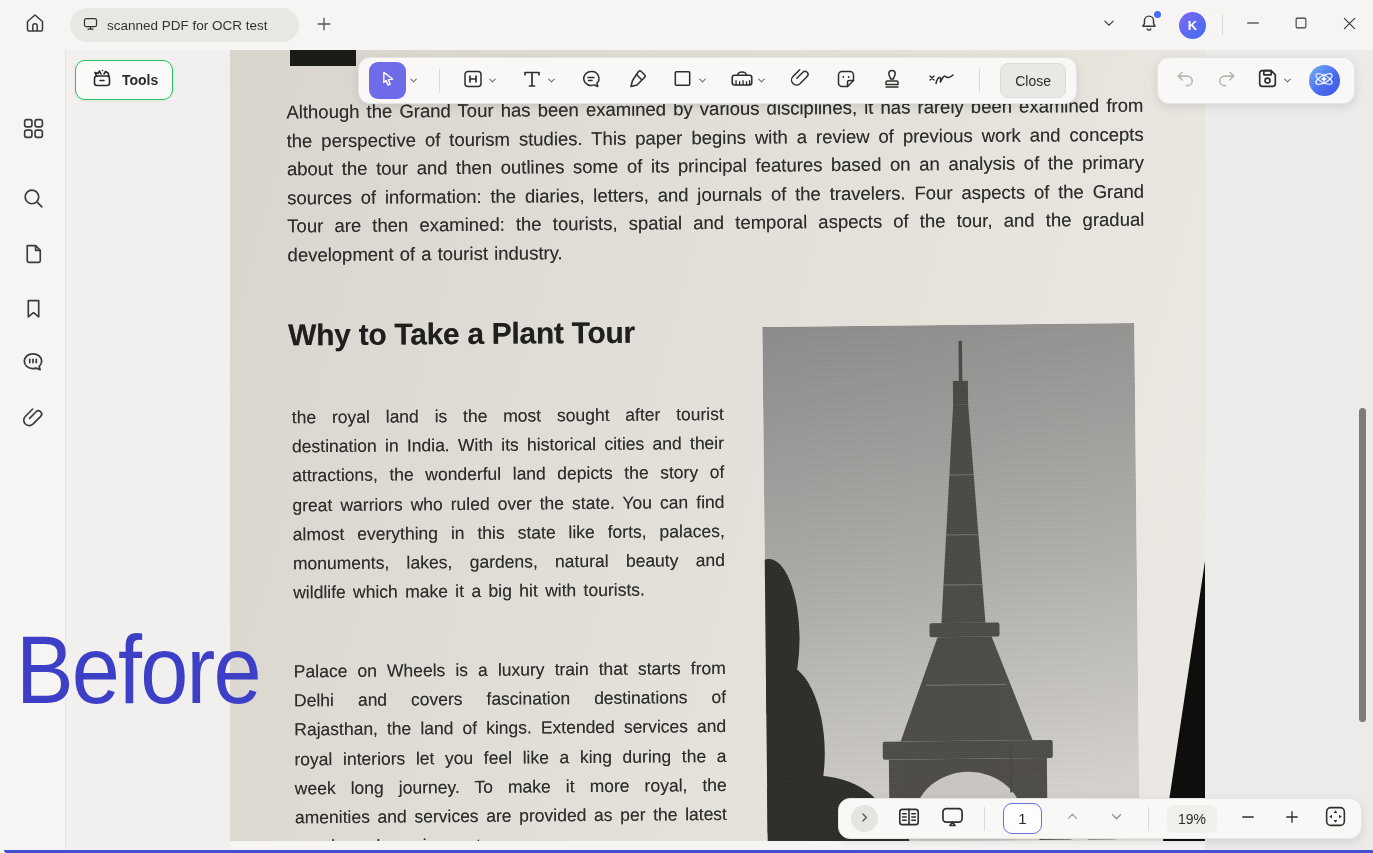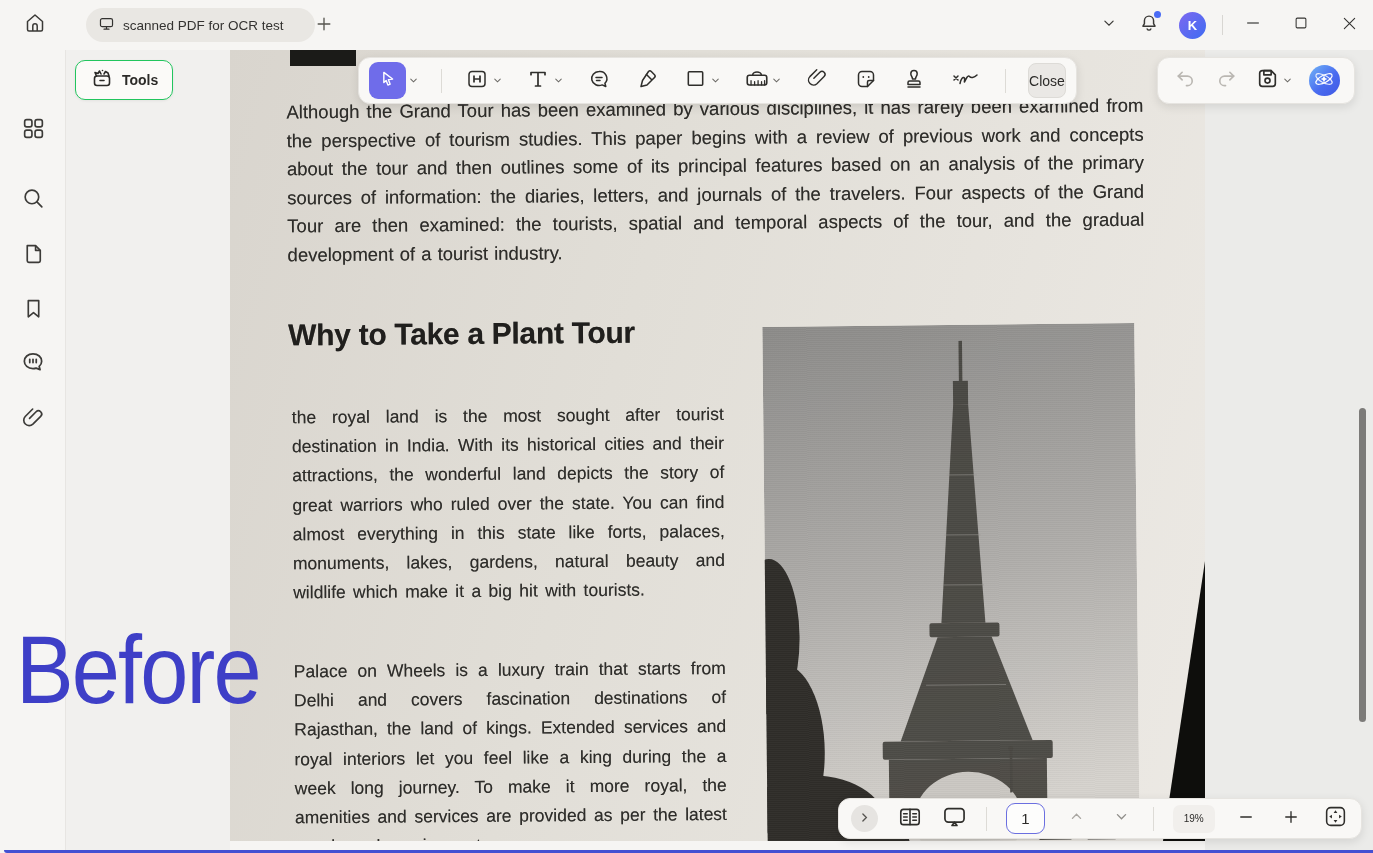--- a/index.html
+++ b/index.html
@@ -5,21 +5,21 @@
   * { margin:0; padding:0; box-sizing:border-box; }
   html,body { width:1373px; height:853px; overflow:hidden; background:#f6f5f3;
     font-family:"Liberation Sans", sans-serif; }
   #app { position:relative; width:1373px; height:853px; background:#f6f5f3; overflow:hidden; }
 
   
   .titlebar { position:absolute; left:0; top:0; width:1373px; height:50px; background:#f6f5f3; z-index:20; }
   .home-btn { position:absolute; left:14px; top:5px; width:42px; height:40px; border-radius:8px;
     display:flex; align-items:center; justify-content:center; color:#3a3936; }
   .tab { position:absolute; left:70px; top:8px; height:34px; width:229px; background:#e9e7e3;
-    border-radius:17px; display:flex; align-items:center; gap:8px; padding:0 12px; color:#333230;margin-left:16px; }
+    border-radius:17px; display:flex; align-items:center; gap:8px; padding:0 12px; color:#333230; }
   .tab-label { font-size:13.5px; color:#333230; white-space:nowrap; }
   .newtab { position:absolute; left:311px; top:13px; width:26px; height:26px; display:flex;
     align-items:center; justify-content:center; color:#56544f; }
   .tb-right { position:absolute; right:0; top:0; height:50px; display:flex; align-items:center; }
   .tb-ic { width:40px; height:40px; display:flex; align-items:center; justify-content:center; color:#3a3936; }
   .avatar { width:27px; height:27px; border-radius:50%; background:linear-gradient(135deg,#7d68f0,#3e6cf2);
     color:#fff; font-size:13px; font-weight:bold; display:flex; align-items:center; justify-content:center; margin:0 10px; }
   .tb-divider { width:1px; height:20px; background:#d8d6d2; margin:0 6px; }
   .win-btn { width:48px; height:40px; display:flex; align-items:center; justify-content:center; color:#353432; }
 
@@ -65,29 +65,29 @@
     box-shadow:0 3px 10px rgba(0,0,0,.10); display:flex; align-items:center; z-index:18; }
   .main-toolbar { left:358px; top:57px; width:719px; height:47px; padding:0 10px; gap:0; justify-content:space-between; }
   .right-toolbar { left:1157px; top:57px; width:198px; height:47px; padding:0 14px; justify-content:space-between; }
   .bottom-toolbar { left:838px; top:798px; width:524px; height:41px; padding:0 12px; justify-content:space-between; z-index:19; }
   .t-ic { width:26px; height:26px; display:flex; align-items:center; justify-content:center; color:#2f2e2b; flex:0 0 auto; }
   .t-group { display:flex; align-items:center; gap:1px; flex:0 0 auto; }
   .chev { width:12px; height:26px; display:flex; align-items:center; justify-content:center; color:#6b6965; }
   .t-divider { width:1px; height:24px; background:#dddbd6; flex:0 0 auto; }
   .select-btn { width:37px; height:37px; border-radius:9px; background:#6f6cea; display:flex;
     align-items:center; justify-content:center; color:#fff; }
-  .close-btn { height:35px; padding:0 0; background:#eae8e5; border:1px solid #dddbd7; border-radius:8px;
+  .close-btn { height:35px; padding:0 14px; background:#eae8e5; border:1px solid #dddbd7; border-radius:8px;
     font-size:14px; color:#2c2b29; display:flex; align-items:center; font-family:"Liberation Sans",sans-serif; }
   .dim { color:#bab7b2; }
   .circle-btn { width:27px; height:27px; border-radius:50%; background:#e6e4e1; display:flex;
     align-items:center; justify-content:center; color:#55534f; }
   .page-input { width:39px; height:31px; border:1.6px solid #6b6fe0; border-radius:9px; background:#fdfdfc;
     display:flex; align-items:center; justify-content:center; font-size:15px; color:#2c2b29; }
   .zoom-label { height:28px; padding:0 11px; background:#f1efec; border-radius:7px; display:flex;
-    align-items:center; font-size:10px; color:#2c2b29; }
+    align-items:center; font-size:14px; color:#2c2b29; }
   .ai-btn { width:31px; height:31px; border-radius:50%; background:linear-gradient(135deg,#72b6f6 0%,#4a6cf0 55%,#3f58e3 100%);
     display:flex; align-items:center; justify-content:center; }
 
   
   .before { position:absolute; left:16px; top:622px; font-size:96px; font-weight:500; color:#3e3fc7;
     letter-spacing:-2px; transform:scaleX(.9); transform-origin:left center; z-index:25; line-height:1; }
   .bottom-edge { position:absolute; left:4px; right:0; bottom:0; height:3px; background:#4450d2;
     border-bottom-left-radius:6px; z-index:30; }
 </style>
 </head>

